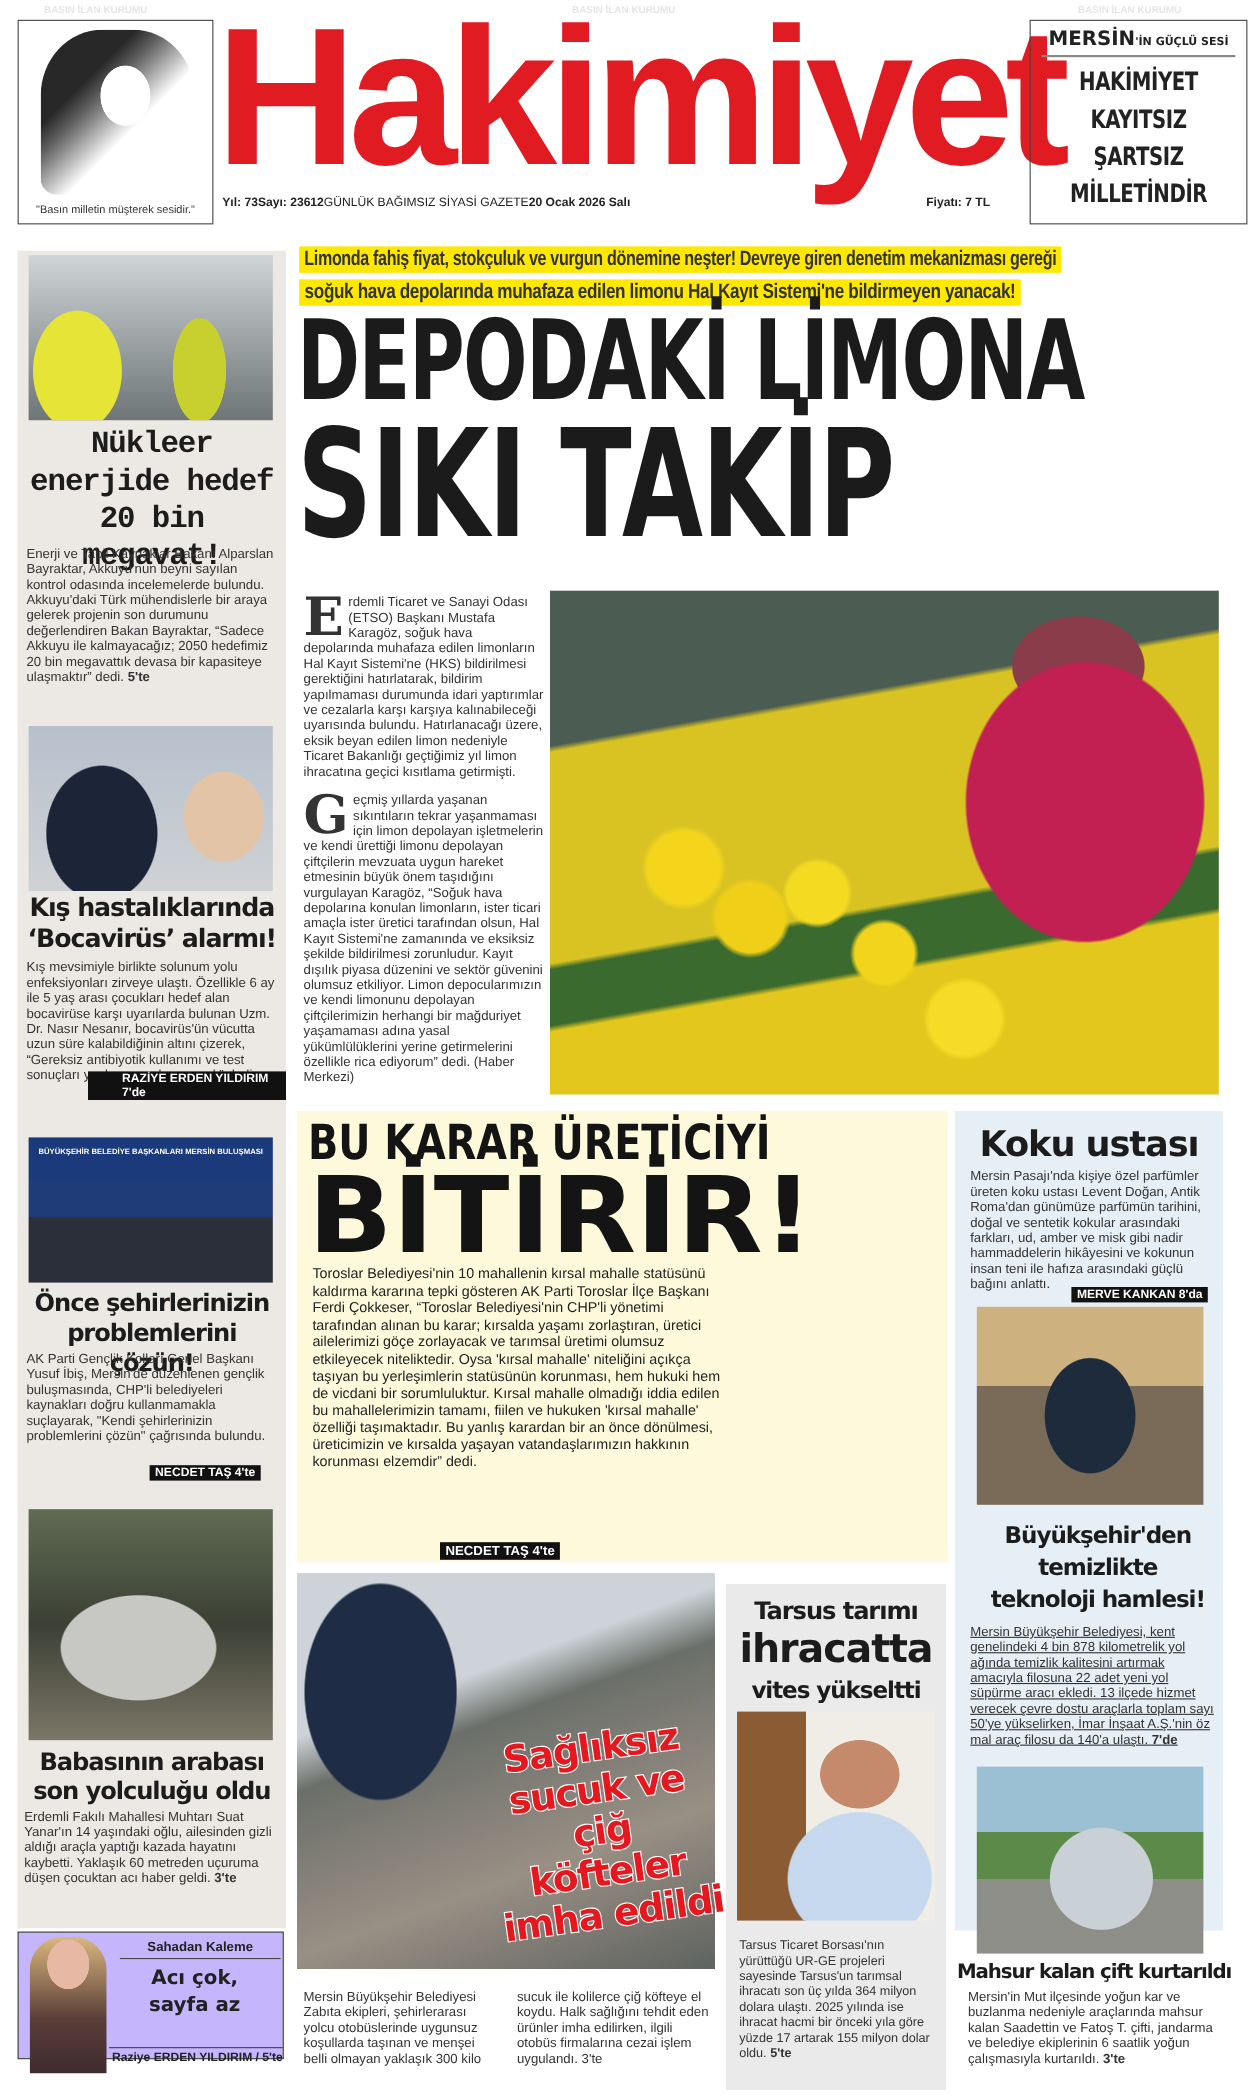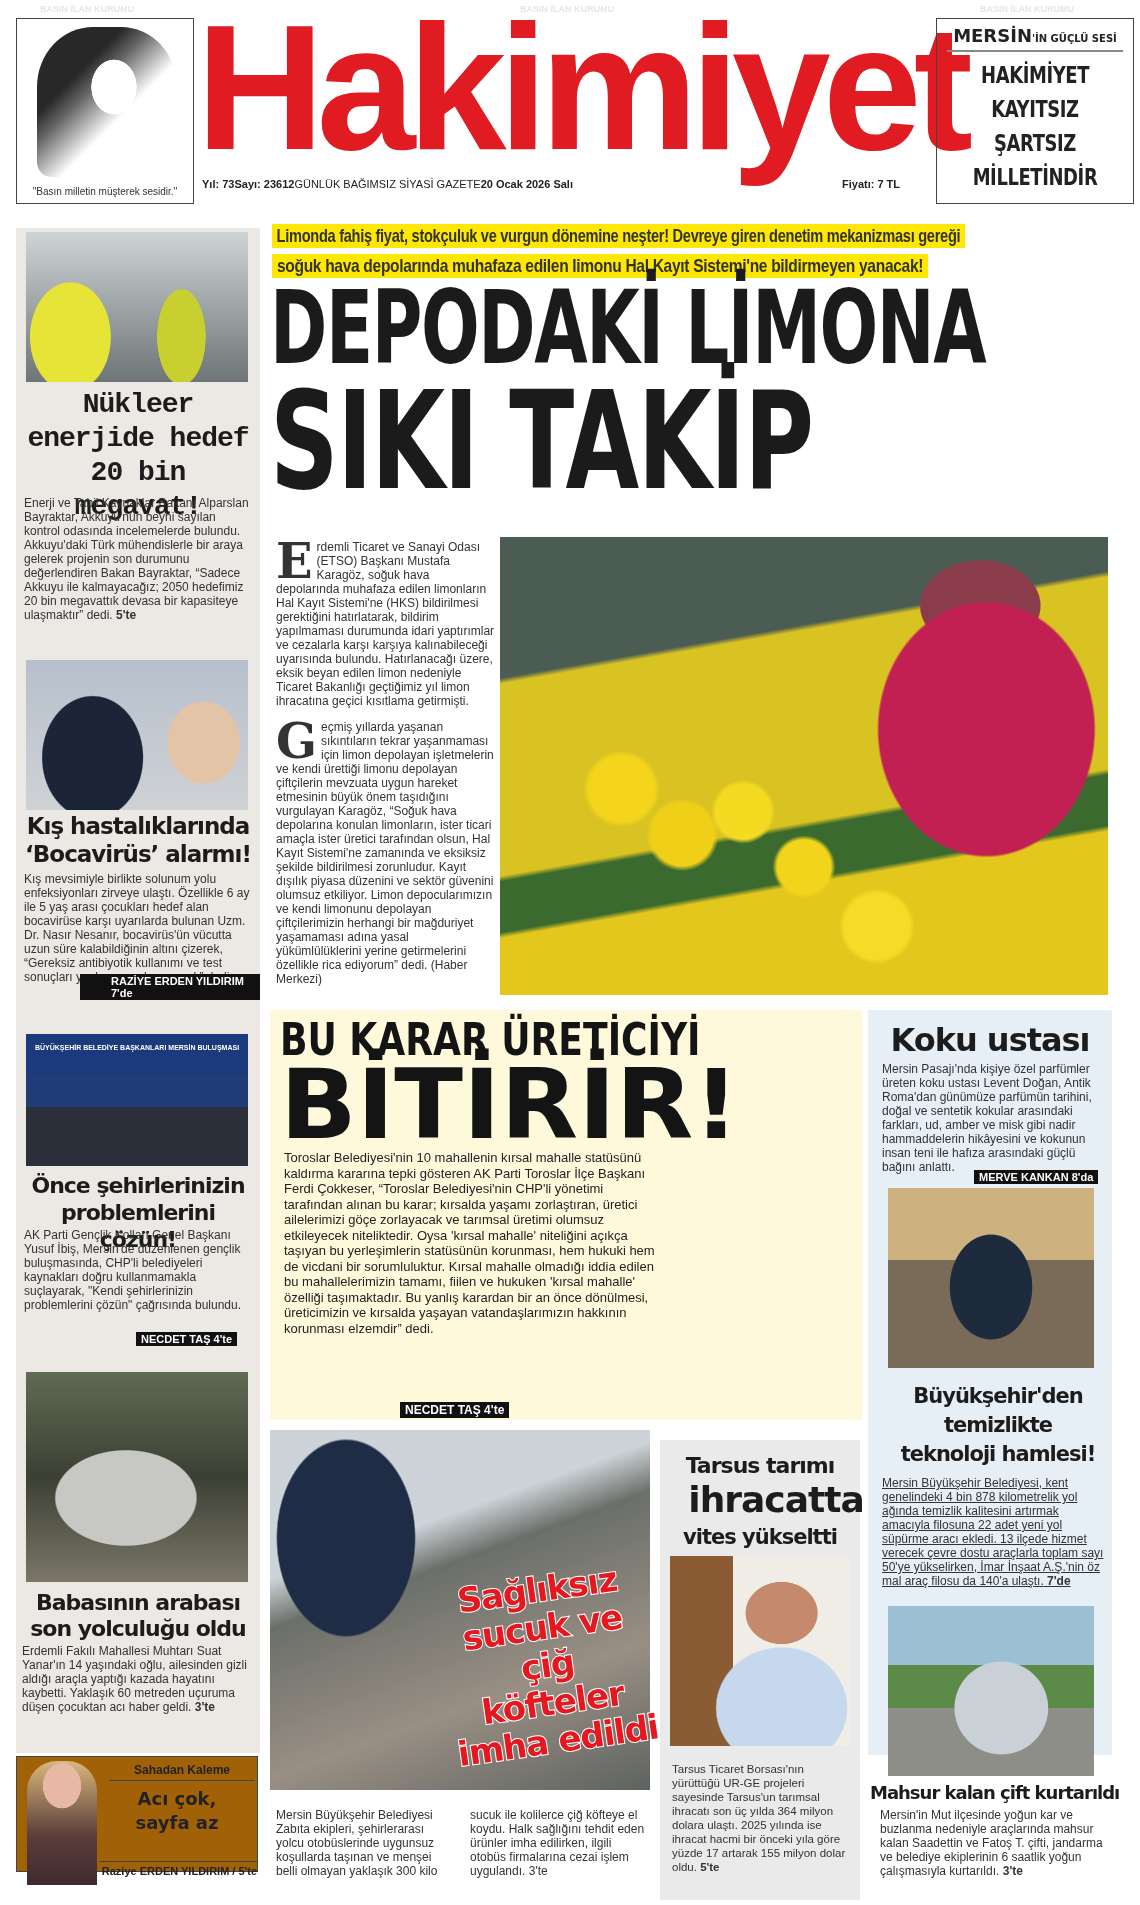--- a/index.html
+++ b/index.html
@@ -111,21 +111,21 @@
   <div class="story-body" style="left:8px;top:1000px;width:228px;">AK Parti Gençlik Kolları Genel Başkanı Yusuf İbiş, Mersin'de düzenlenen gençlik buluşmasında, CHP'li belediyeleri kaynakları doğru kullanmamakla suçlayarak, "Kendi şehirlerinizin problemlerini çözün" çağrısında bulundu.</div>
   <div class="ref-tag" style="left:120px;top:1104px;">NECDET TAŞ 4'te</div>
 
   <div class="story-img" style="left:10px;top:1144px;width:222px;height:210px;background:radial-gradient(ellipse 35% 25% at 45% 60%, #c7c8c4 0 90%, transparent 92%),linear-gradient(#5f6b53,#3c4034 50%,#7b7768);"></div>
   <div class="story-title" style="left:4px;top:1362px;width:236px;font-size:22px;line-height:26px;">Babasının arabası son yolculuğu oldu</div>
   <div class="story-body" style="left:6px;top:1416px;width:232px;">
     <span>Erdemli Fakılı Mahallesi Muhtarı Suat Yanar'ın 14 yaşındaki oğlu, ailesinden gizli aldığı araçla yaptığı kazada hayatını kaybetti. Yaklaşık 60 metreden uçuruma düşen çocuktan acı haber geldi.</span> <b>3'te</b>
   </div>
 </div>
 
-<div class="abs" style="left:16px;top:1756px;width:242px;height:116px;border:1px solid #444;background:#a16207;">
+<div class="abs" style="left:16px;top:1756px;width:242px;height:116px;border:1px solid #444;background:#c4b5fd;">
   <div style="position:absolute;left:10px;top:4px;width:70px;height:124px;background:radial-gradient(ellipse 30% 20% at 50% 20%, #e7b9a4 0 90%, transparent 92%),linear-gradient(#d9b77c,#5b3e3a 60%,#3e2b2d);border-radius:30px 30px 0 0;"></div>
   <div style="position:absolute;left:92px;top:6px;width:146px;text-align:center;font-size:12px;font-weight:700;border-bottom:1px solid #444;padding-bottom:3px;">Sahadan Kaleme</div>
   <div style="position:absolute;left:100px;top:30px;width:120px;text-align:center;font-family:'DejaVu Sans',sans-serif;font-weight:700;font-size:18px;line-height:24px;">Acı çok, sayfa az</div>
   <div style="position:absolute;left:82px;top:104px;width:158px;text-align:right;font-size:11px;font-weight:700;border-top:1px solid #444;padding-top:3px;">Raziye ERDEN YILDIRIM / 5'te</div>
 </div>
 
 <div class="yellow-line" style="left:272px;top:224px;transform:scaleX(.77);">Limonda fahiş fiyat, stokçuluk ve vurgun dönemine neşter! Devreye giren denetim mekanizması gereği</div>
 <div class="yellow-line" style="left:272px;top:254px;transform:scaleX(.82);">soğuk hava depolarında muhafaza edilen limonu Hal Kayıt Sistemi'ne bildirmeyen yanacak!</div>
 
 <div class="abs main-head" style="top:278px;font-size:96px;line-height:96px;transform:scaleX(.72) scaleY(1.05);">DEPODAKİ LİMONA</div>
@@ -171,21 +171,21 @@
     <div>sucuk ve</div>
     <div>çiğ köfteler</div>
     <div>imha edildi</div>
   </div>
 </div>
 <div class="abs story-body" style="left:276px;top:1808px;width:176px;">Mersin Büyükşehir Belediyesi Zabıta ekipleri, şehirlerarası yolcu otobüslerinde uygunsuz koşullarda taşınan ve menşei belli olmayan yaklaşık 300 kilo</div>
 <div class="abs story-body" style="left:470px;top:1808px;width:176px;">sucuk ile kolilerce çiğ köfteye el koydu. Halk sağlığını tehdit eden ürünler imha edilirken, ilgili otobüs firmalarına cezai işlem uygulandı. 3'te</div>
 
 <div class="abs tarsus-box">
   <div class="story-title" style="left:0;top:12px;width:200px;font-size:22px;line-height:28px;">Tarsus tarımı</div>
-  <div class="story-title" style="left:0;top:38px;width:200px;font-size:36px;line-height:44px;margin-left:16px;">ihracatta</div>
+  <div class="story-title" style="left:0;top:38px;width:200px;font-size:36px;line-height:44px;">ihracatta</div>
   <div class="story-title" style="left:0;top:84px;width:200px;font-size:21px;line-height:26px;">vites yükseltti</div>
   <div class="story-img" style="left:10px;top:116px;width:180px;height:190px;background:radial-gradient(ellipse 22% 18% at 62% 30%, #c58a6c 0 90%, transparent 92%),radial-gradient(ellipse 40% 35% at 62% 80%, #c6d8ee 0 90%, transparent 92%),linear-gradient(90deg,#8b5c34 0 35%, #f0ede6 35% 100%);"></div>
   <div class="story-body" style="left:12px;top:322px;width:180px;font-size:11.5px;">
     <span>Tarsus Ticaret Borsası'nın yürüttüğü UR-GE projeleri sayesinde Tarsus'un tarımsal ihracatı son üç yılda 364 milyon dolara ulaştı. 2025 yılında ise ihracat hacmi bir önceki yıla göre yüzde 17 artarak 155 milyon dolar oldu.</span> <b>5'te</b>
   </div>
 </div>
 
 <div class="wm" style="left:40px;top:4px;">BASIN İLAN KURUMU</div>
 <div class="wm" style="left:520px;top:4px;">BASIN İLAN KURUMU</div>
 <div class="wm" style="left:980px;top:4px;">BASIN İLAN KURUMU</div>

